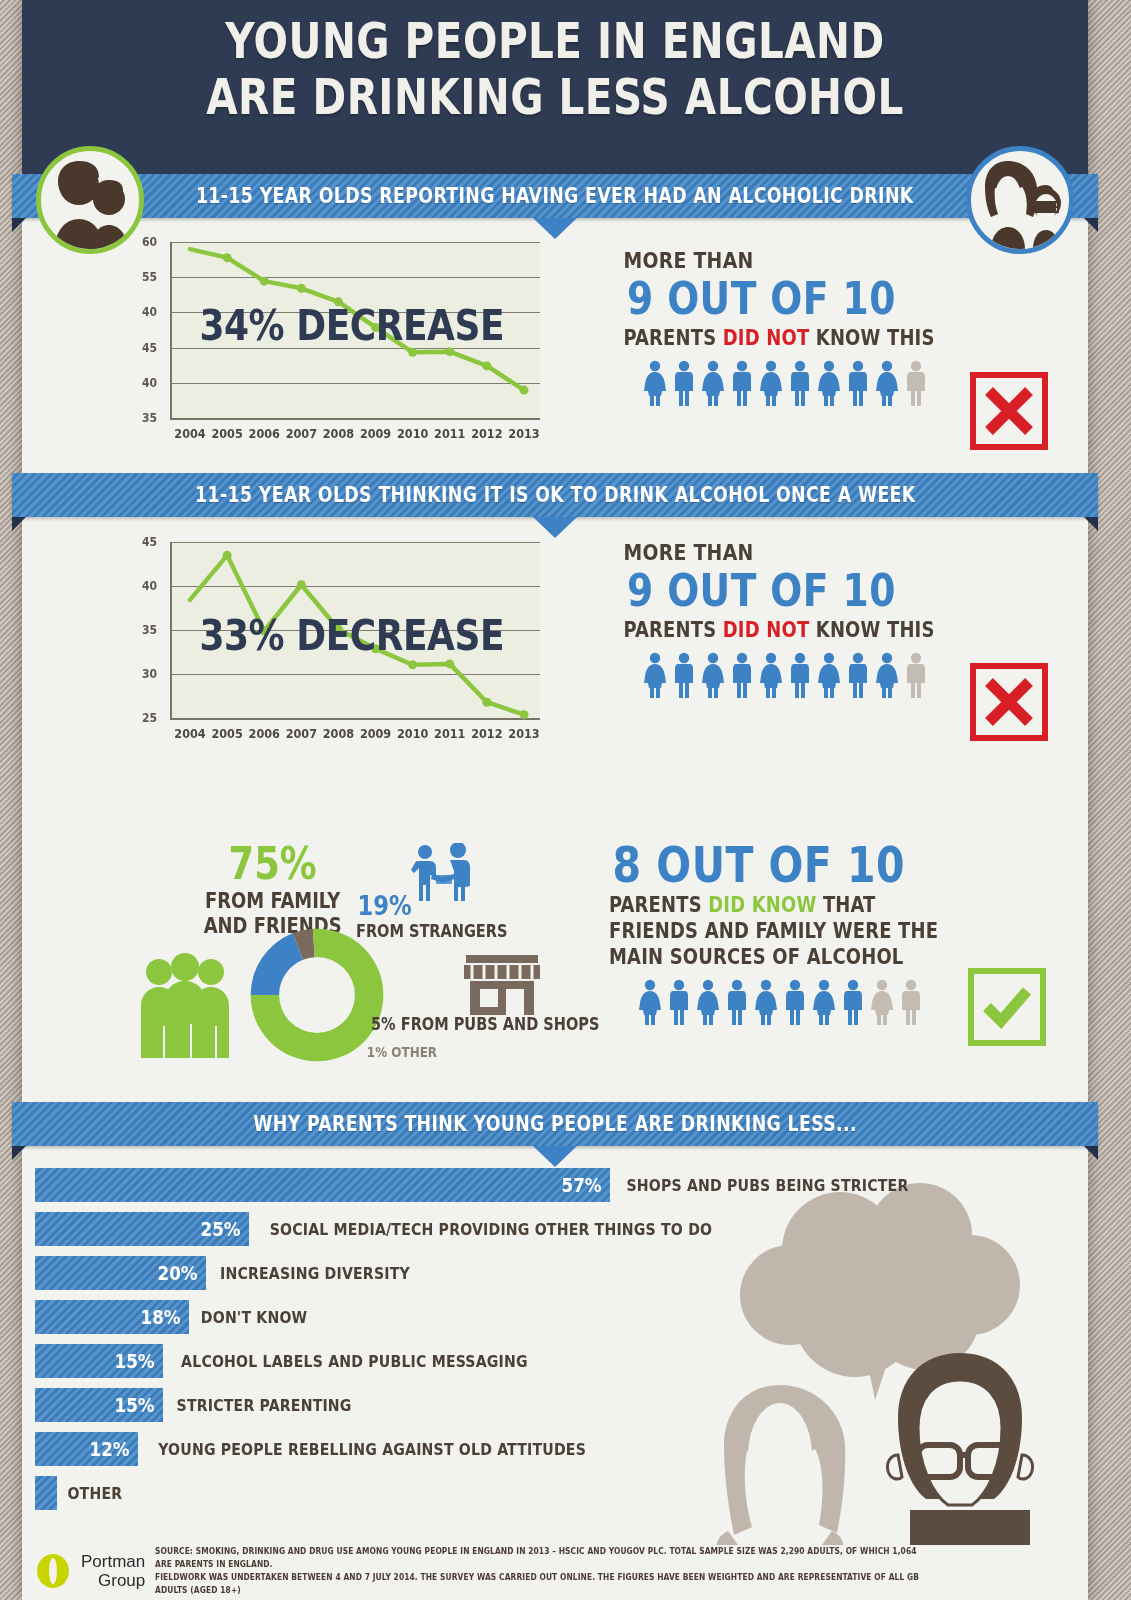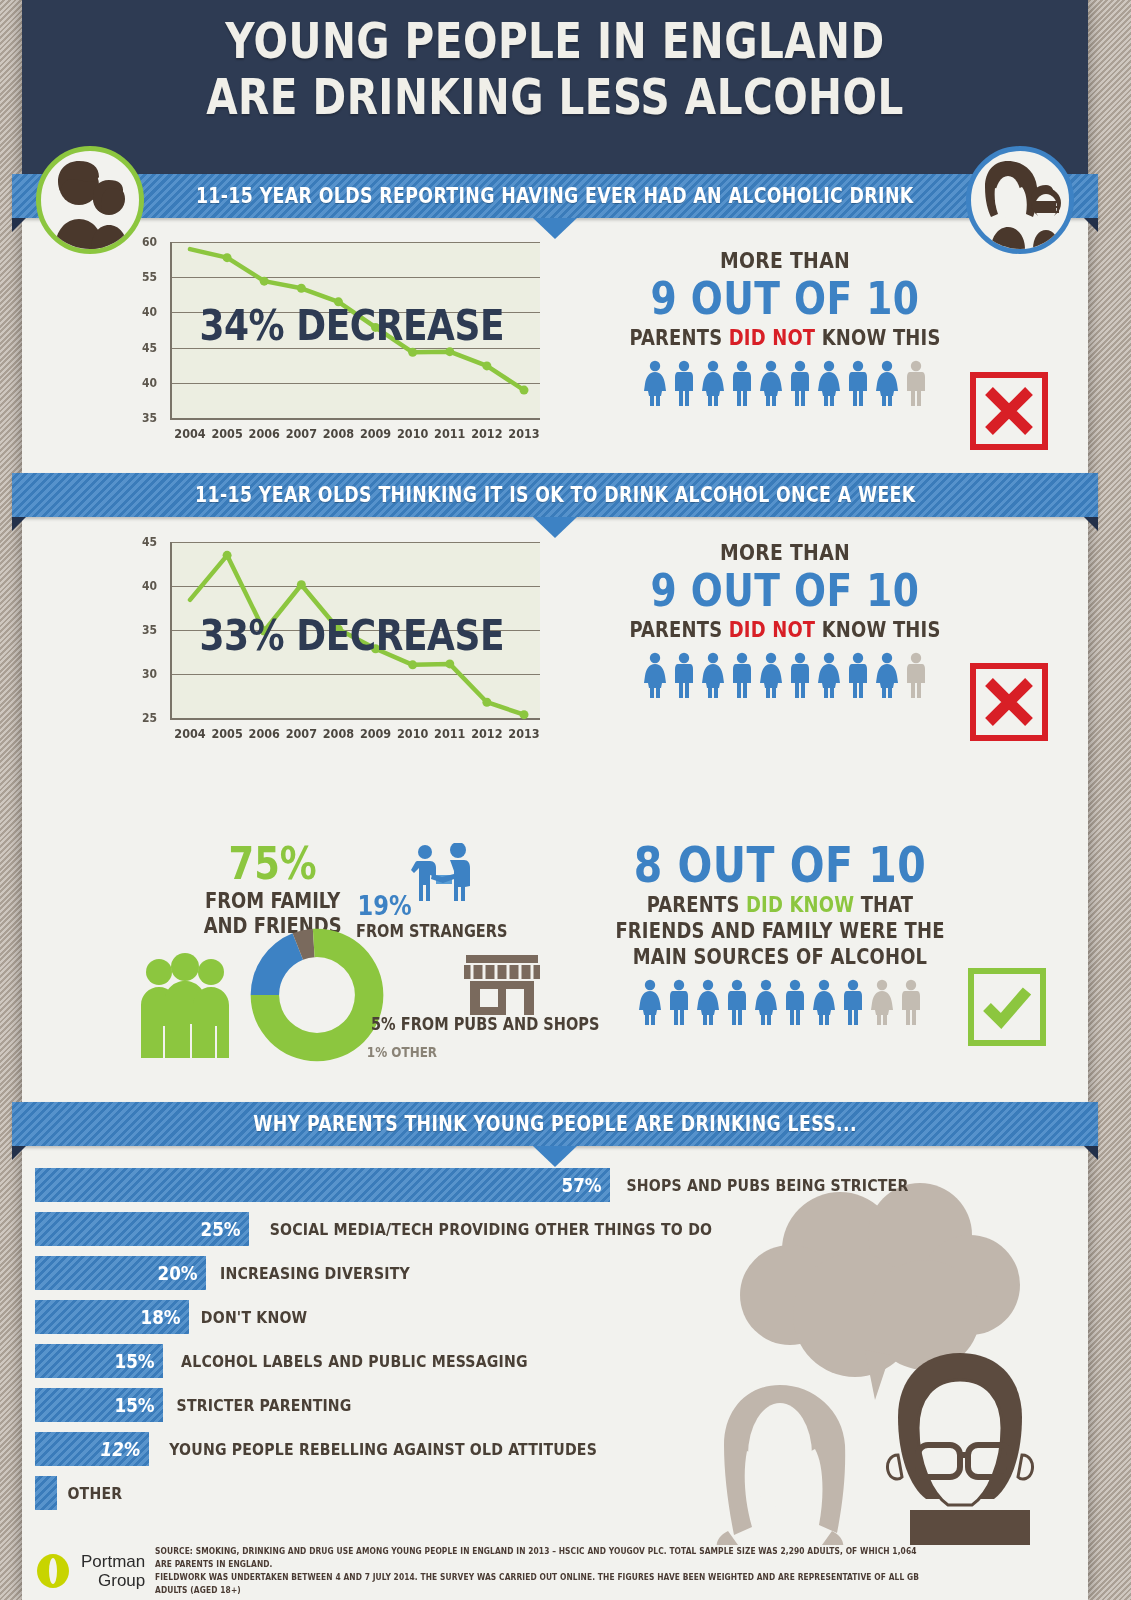--- a/index.html
+++ b/index.html
@@ -103,21 +103,21 @@
   }
   .decrease-label {
     position: absolute; z-index: 5;
     font-size: 43px; font-weight: 700; color: #2e3b53;
     font-family: "DejaVu Sans Condensed", "Liberation Sans Narrow", "Liberation Sans", sans-serif;
     transform: scaleX(.93); letter-spacing: -.5px;
     white-space: nowrap;
   }
 
   
-  .stat { position: absolute; text-align: center; }
+  .stat { position: absolute; text-align: left; }
   .stat .pre {
     font-size: 22px; font-weight: 700; color: #4a4036; letter-spacing: .3px;
     font-family: "DejaVu Sans Condensed", "Liberation Sans Narrow", "Liberation Sans", sans-serif;
     transform: scaleX(.95);
   }
   .stat .big {
     font-size: 45px; font-weight: 700; color: #3d82c4; line-height: 52px;
     font-family: "DejaVu Sans Condensed", "Liberation Sans Narrow", "Liberation Sans", sans-serif;
     transform: scaleX(.93); letter-spacing: .5px;
   }
@@ -683,21 +683,21 @@
         </div>
         <span class="barlabel">ALCOHOL LABELS AND PUBLIC MESSAGING</span>
       </div>
       <div class="barrow" style="top: 1388px;">
         <div class="bar" style="width: 128.25px;">
           <span class="val">15%</span>
         </div>
         <span class="barlabel">STRICTER PARENTING</span>
       </div>
       <div class="barrow" style="top: 1432px;">
-        <div class="bar" style="width: 114px; font-style: italic;">
+        <div class="bar" style="width: 103px;">
           <span class="val">12%</span>
         </div>
         <span class="barlabel">YOUNG PEOPLE REBELLING AGAINST OLD ATTITUDES</span>
       </div>
       <div class="barrow" style="top: 1476px;">
         <div class="bar" style="width: 22px;">
           <span class="val"></span>
         </div>
         <span class="barlabel">OTHER</span>
       </div>

